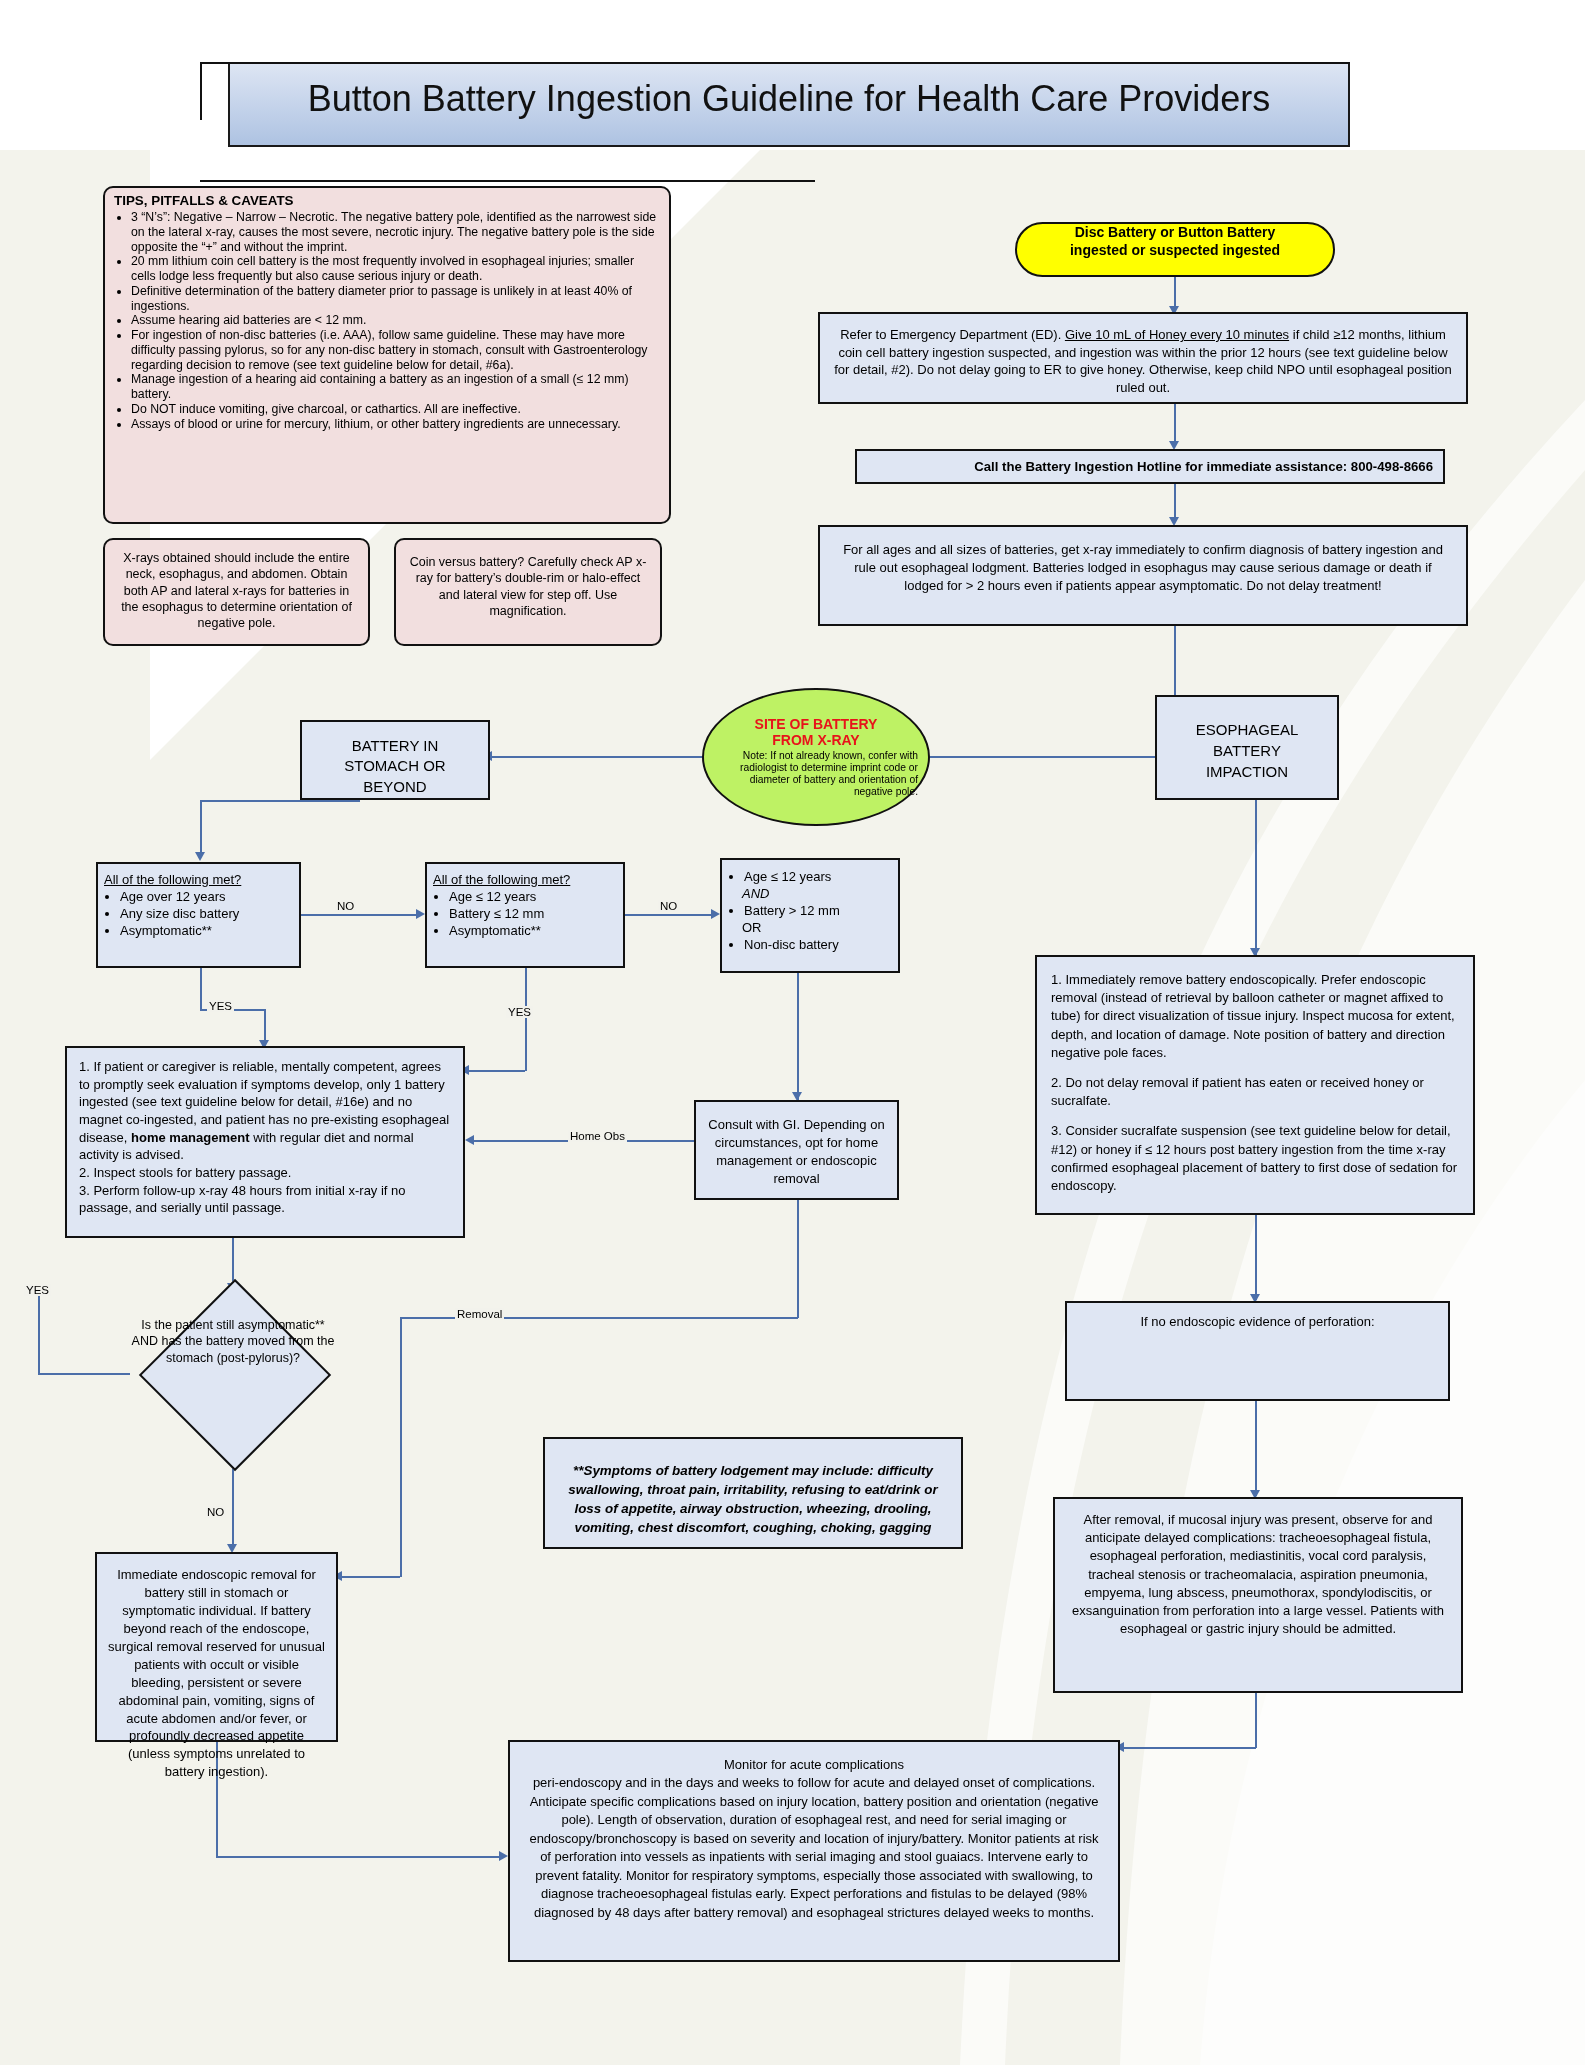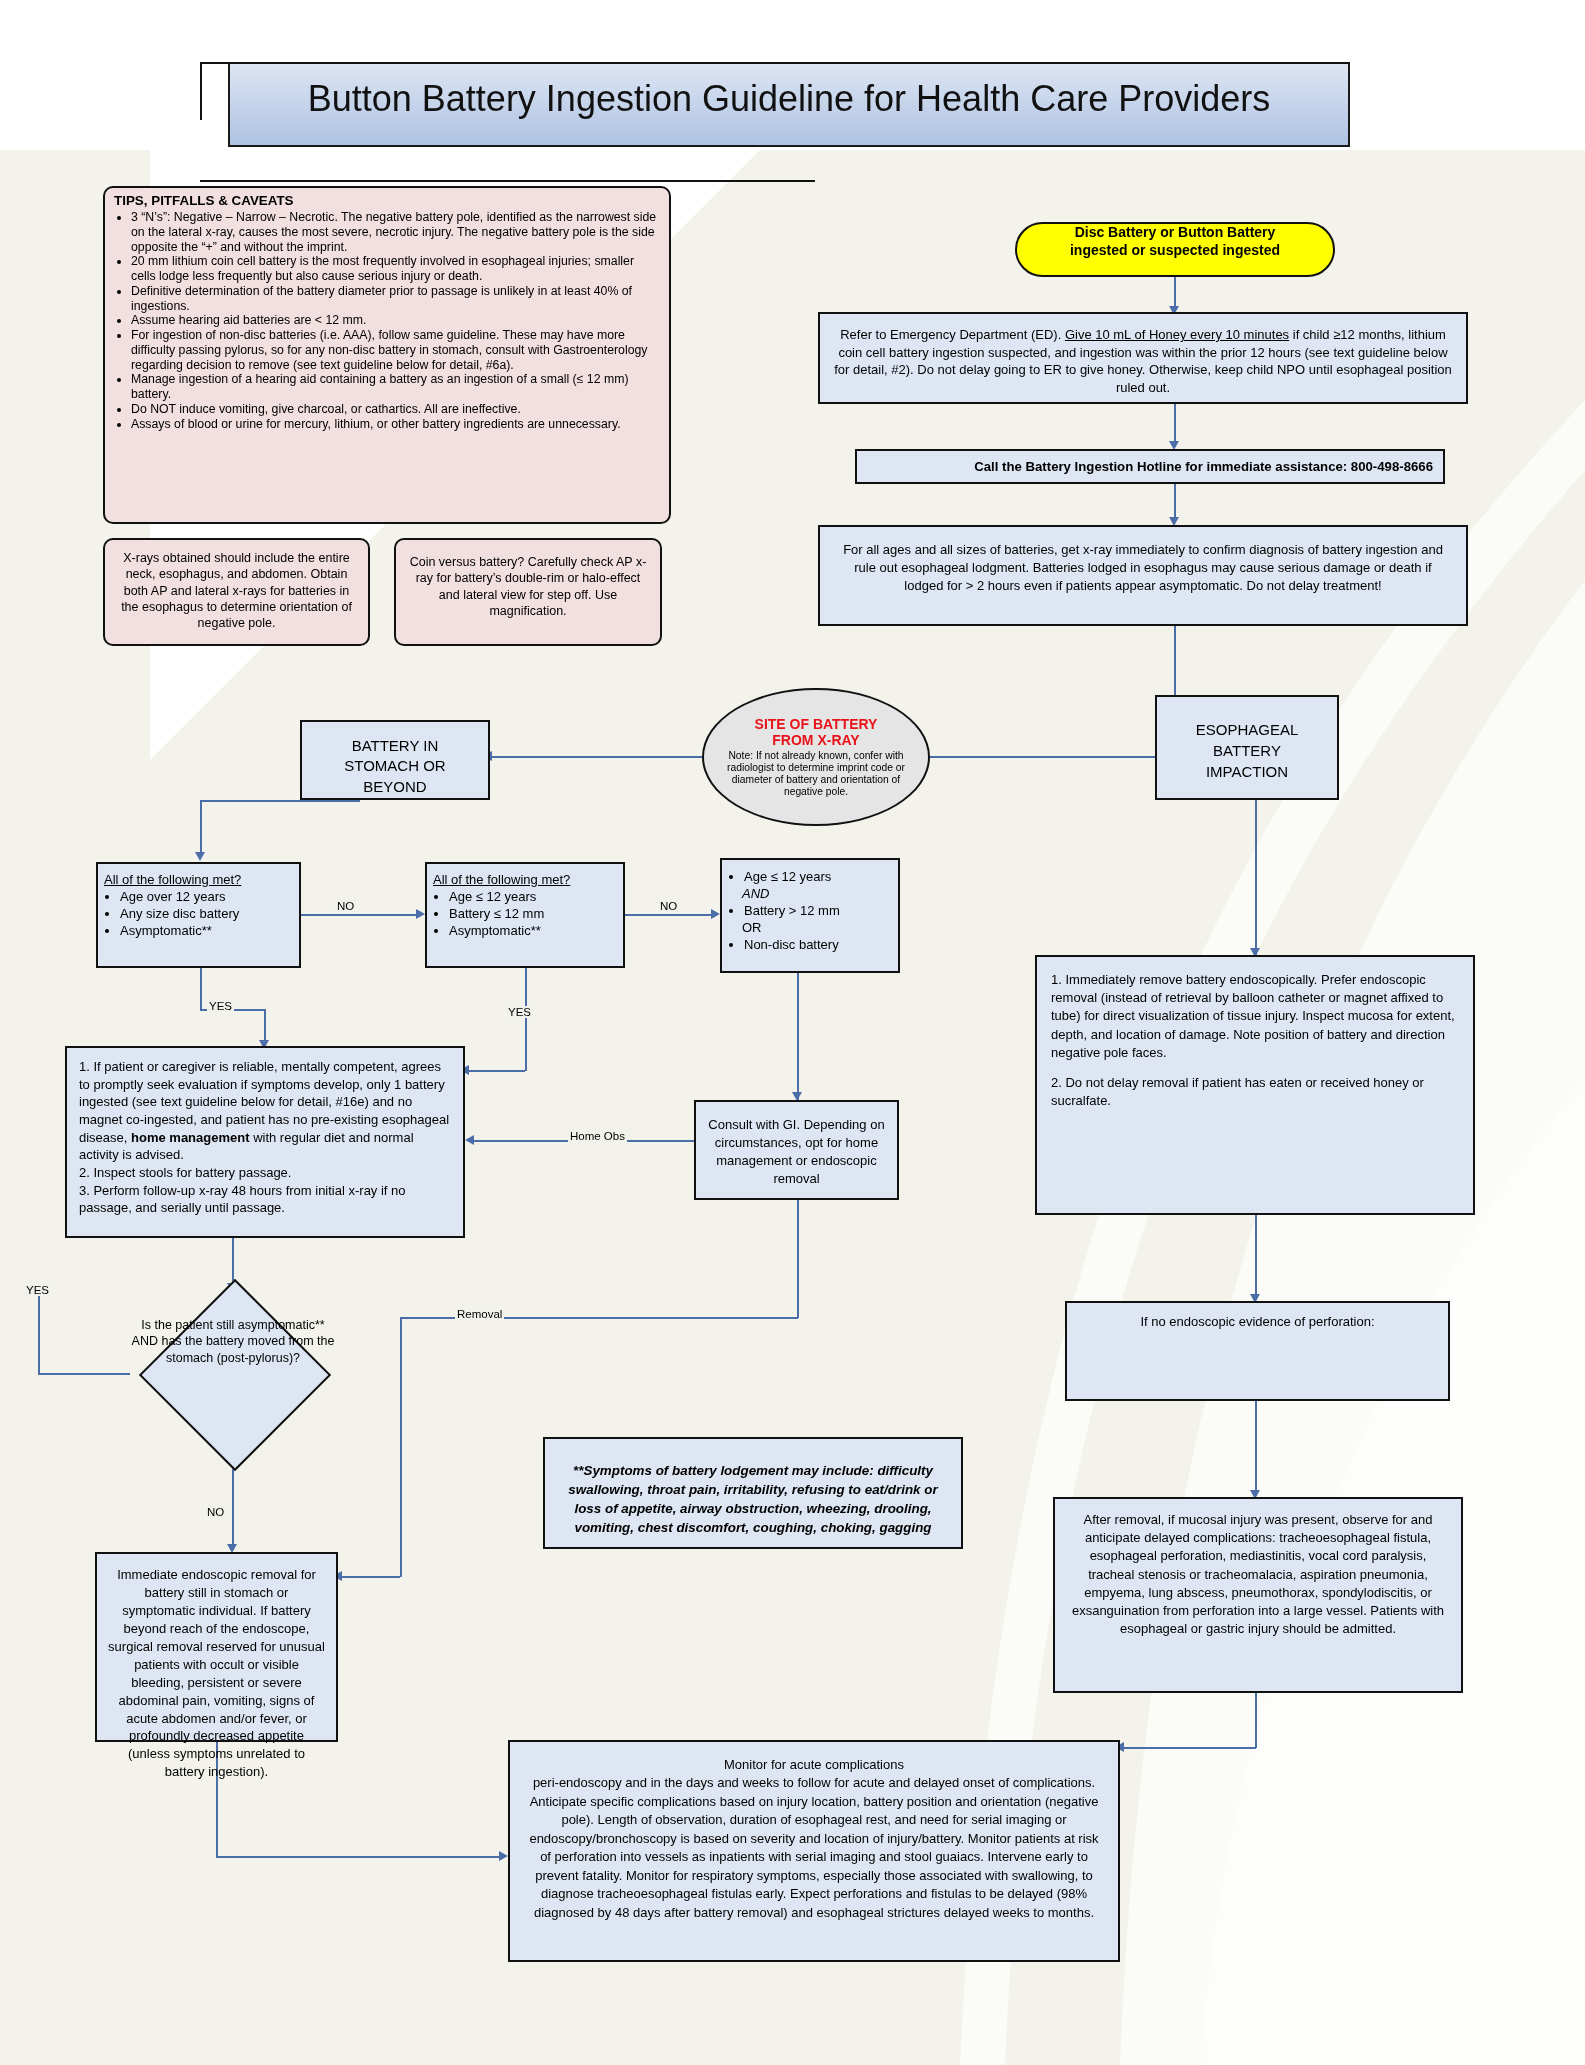--- a/index.html
+++ b/index.html
@@ -45,23 +45,23 @@
   
   #startoval{
     left:1015px;top:222px;width:320px;height:55px;
     background:#ffff00;border:2.5px solid #111;border-radius:28px;
     display:flex;align-items:flex-start;justify-content:center;text-align:center;
     font-weight:bold;font-size:14px;line-height:1.25;z-index:5;
   }
   
   #siteoval{
     left:702px;top:688px;width:228px;height:138px;
-    background:#e5e5e5;border:2.6px solid #111;border-radius:50%;
+    background:#bef264;border:2.6px solid #111;border-radius:50%;
     z-index:5;display:flex;flex-direction:column;align-items:center;
-    justify-content:center;text-align:center;padding:4px 10px;box-sizing:border-box;
+    justify-content:center;text-align:right;padding:4px 10px;box-sizing:border-box;
   }
   #siteoval .ttl{color:#e8131a;font-weight:bold;font-size:14px;line-height:1.15;}
   #siteoval .note{font-size:10.3px;line-height:1.18;margin-top:2px;}
   
   #diamondwrap{left:128px;top:1293px;width:210px;height:160px;z-index:5;}
   #diamondshape{
     position:absolute;left:50%;top:50%;width:132px;height:132px;
     margin-left:-66px;margin-top:-66px;
     background:#dfe6f3;border:2.4px solid #111;transform:rotate(45deg);
   }
@@ -263,20 +263,21 @@
 <div class="abs box c b i" style="left:543px;top:1437px;width:420px;height:112px;padding:22px 16px;font-size:13.4px;line-height:1.42;">**Symptoms of battery lodgement may  include: difficulty swallowing, throat pain, irritability, refusing to eat/drink or loss of appetite, airway obstruction, wheezing, drooling, vomiting, chest discomfort, coughing, choking, gagging</div>
 
 <div class="abs ln lv" style="left:1255px;top:800px;height:155px;"></div>
 <div class="abs arw d" style="left:1250px;top:948px;"></div>
 
 <div class="abs box" style="left:1035px;top:955px;width:440px;height:260px;padding:14px 14px;font-size:13px;line-height:1.4;">
   <div>1. Immediately remove battery endoscopically.  Prefer endoscopic removal (instead of retrieval by balloon catheter or magnet affixed to tube) for direct visualization of tissue injury.  Inspect mucosa for extent, depth, and location of damage.  Note position of battery and direction negative pole faces.</div>
   <div style="height:12px"></div>
   <div>2. Do not delay removal if patient has eaten or received honey or sucralfate.</div>
   <div style="height:12px"></div>
+  <div>3. Consider sucralfate suspension (see text guideline below for detail, #12) or honey if ≤ 12 hours post battery ingestion from the time x-ray confirmed esophageal placement of battery to first dose of sedation for endoscopy.</div>
 </div>
 
 <div class="abs ln lv" style="left:1255px;top:1215px;height:85px;"></div>
 <div class="abs arw d" style="left:1250px;top:1294px;"></div>
 
 <div class="abs box" style="left:1065px;top:1301px;width:385px;height:100px;padding:10px 12px;font-size:13px;line-height:1.38;">
   <div class="c">If no endoscopic evidence of perforation:</div>
 </div>
 
 <div class="abs ln lv" style="left:1255px;top:1401px;height:95px;"></div>

